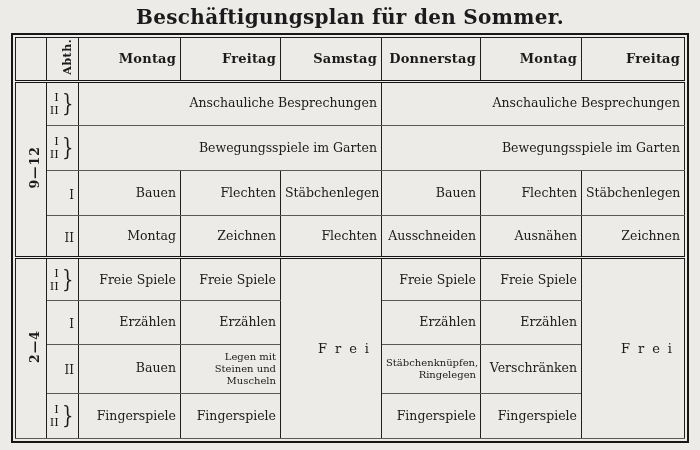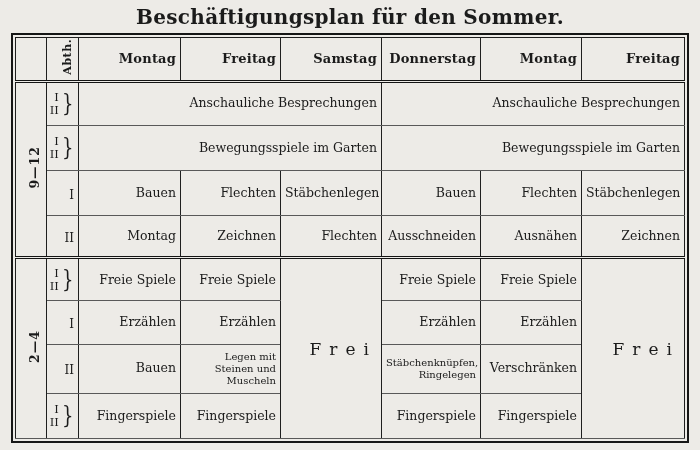--- a/index.html
+++ b/index.html
@@ -46,21 +46,21 @@
   .vert{
     writing-mode:vertical-rl;transform:rotate(180deg);
     display:inline-block;white-space:nowrap;
   }
   .abth-hdr{font-size:11px;font-weight:700;letter-spacing:0.5px;}
   .timelab{font-size:12.5px;font-weight:700;letter-spacing:1px;}
   .pair{display:flex;align-items:center;justify-content:center;gap:1px;}
   .nums{display:flex;flex-direction:column;font-size:11.5px;line-height:1.15;font-weight:400;}
   .brace{font-size:24px;font-weight:400;transform:scaleX(0.75);margin-top:-2px;}
   .num{font-size:12px;font-weight:400;}
-  .frei{letter-spacing:8px;padding-left:10px;font-size:17px;}
+  .frei{letter-spacing:8px;padding-left:10px;font-size:13px;}
 </style>
 </head>
 <body>
 
 <div class="title">Beschäftigungsplan für den Sommer.</div>
 
 <div class="tableframe">
 <table>
   <colgroup>
     <col class="c-time">

